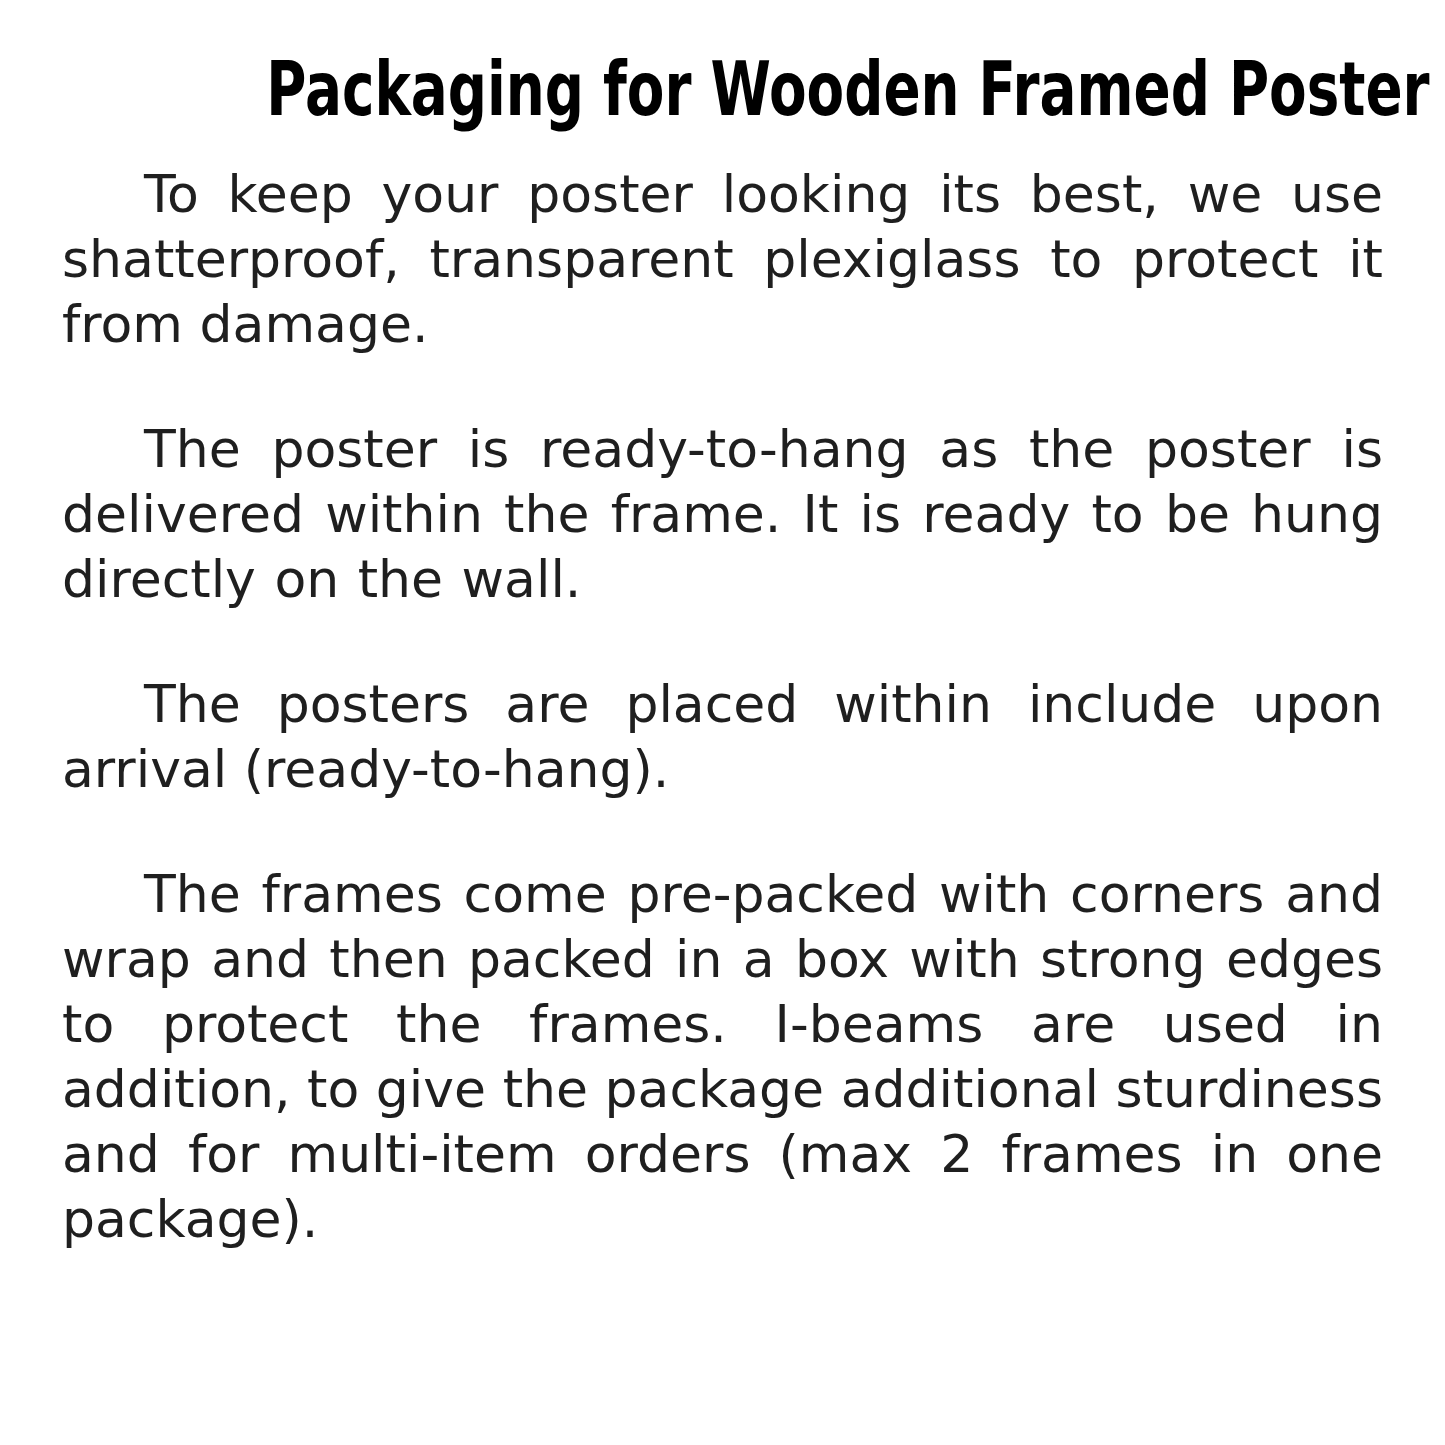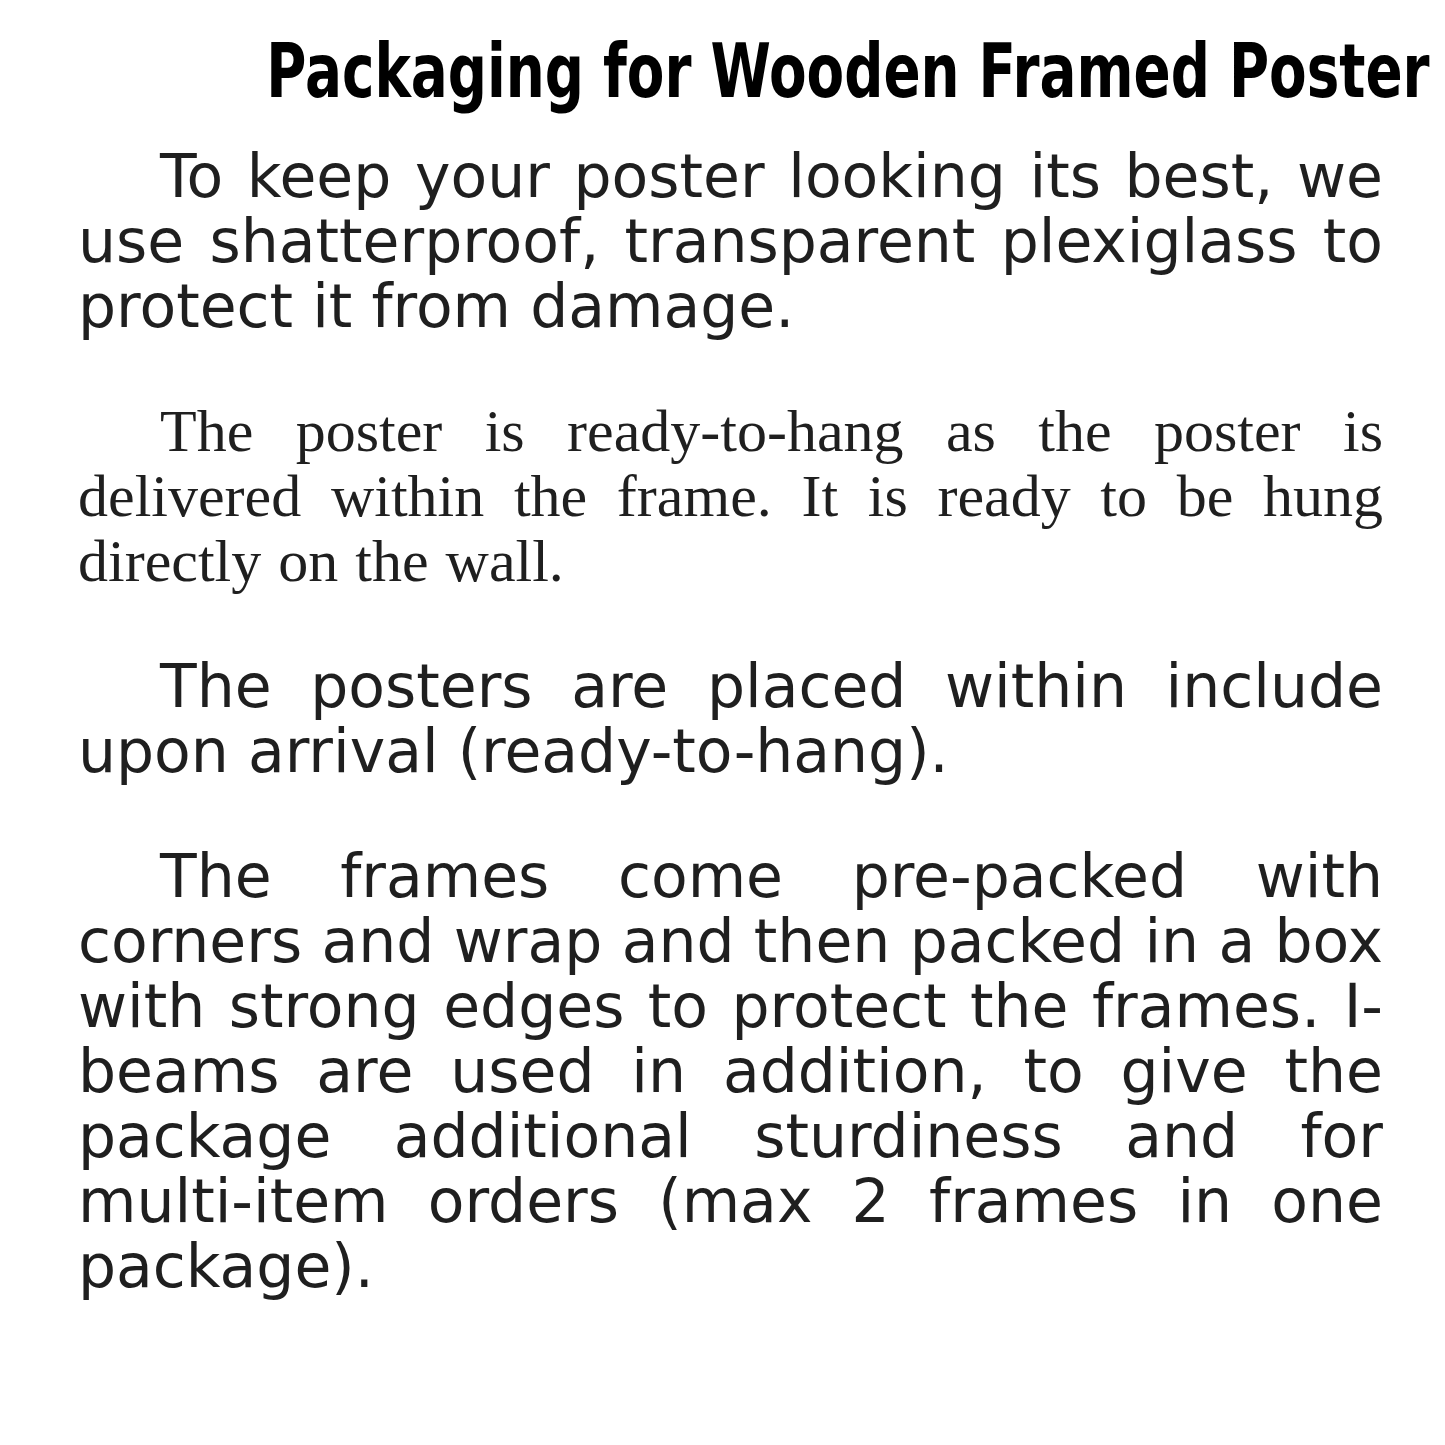--- a/index.html
+++ b/index.html
@@ -5,54 +5,53 @@
   html, body {
     margin: 0;
     padding: 0;
     background: #ffffff;
   }
   .page {
     position: relative;
     width: 1445px;
     height: 1445px;
     box-sizing: border-box;
-    padding: 34px 62px 0 62px;
+    padding: 52px 62px 0 62px;
     background: #ffffff;
     overflow: hidden;
     font-family: "DejaVu Sans", sans-serif;
   }
   .doc-title {
     margin: 0 0 36px 0;
     text-align: center;
     font-family: "DejaVu Sans", sans-serif;
     font-weight: 700;
     font-size: 74px;
     line-height: 1;
     color: #000000;
     white-space: nowrap;
   }
   .doc-title .squeeze {
     display: inline-block;
     transform: scaleX(0.74);
     transform-origin: 50% 50%;
   }
   .doc-paragraph {
-    margin: 0 0 60px 16px;
+    margin: 0 0 60px 0;
     font-family: "DejaVu Sans", sans-serif;
-    font-size: 60px;
+    font-size: 52px;
     line-height: 65px;
     color: #1f1f1f;
     text-align: justify;
     text-indent: 82px;
     word-spacing: normal;
   }
   
   .p-3 {
     word-spacing: 2px;
-    font-family: Liberation Serif, serif;
   }
 </style>
 </head>
 <body>
 
 <div class="page">
   <h1 class="doc-title"><span class="squeeze">Packaging for Wooden Framed Poster</span></h1>
 
   <p class="doc-paragraph p-1">To keep your poster looking its best, we use shatterproof, transparent plexiglass to protect it from damage.</p>
 

